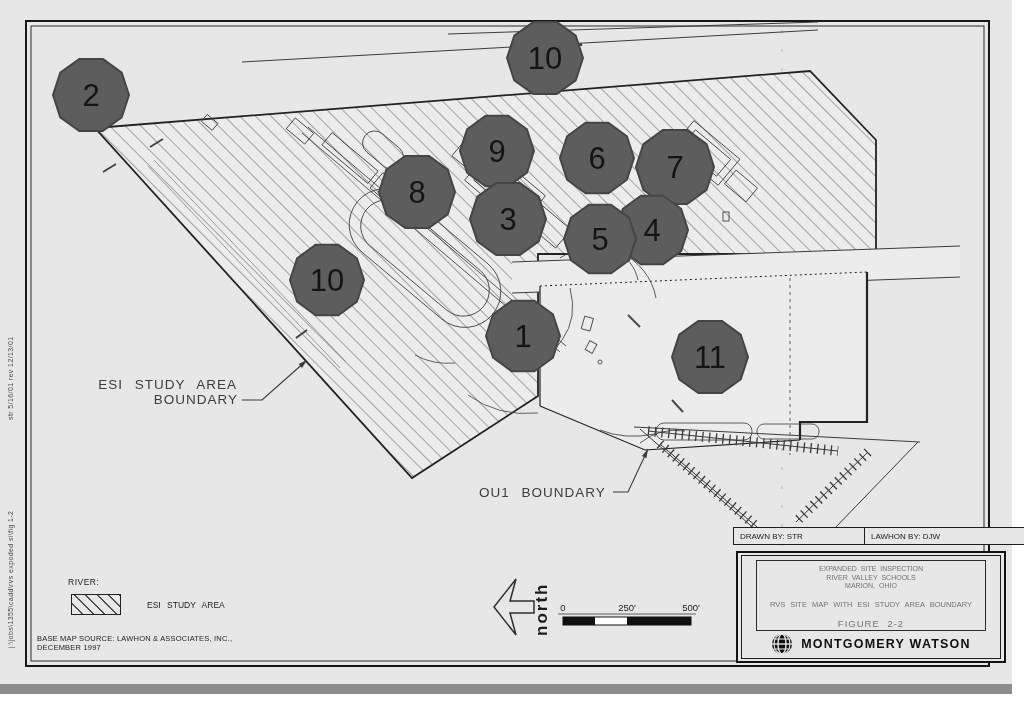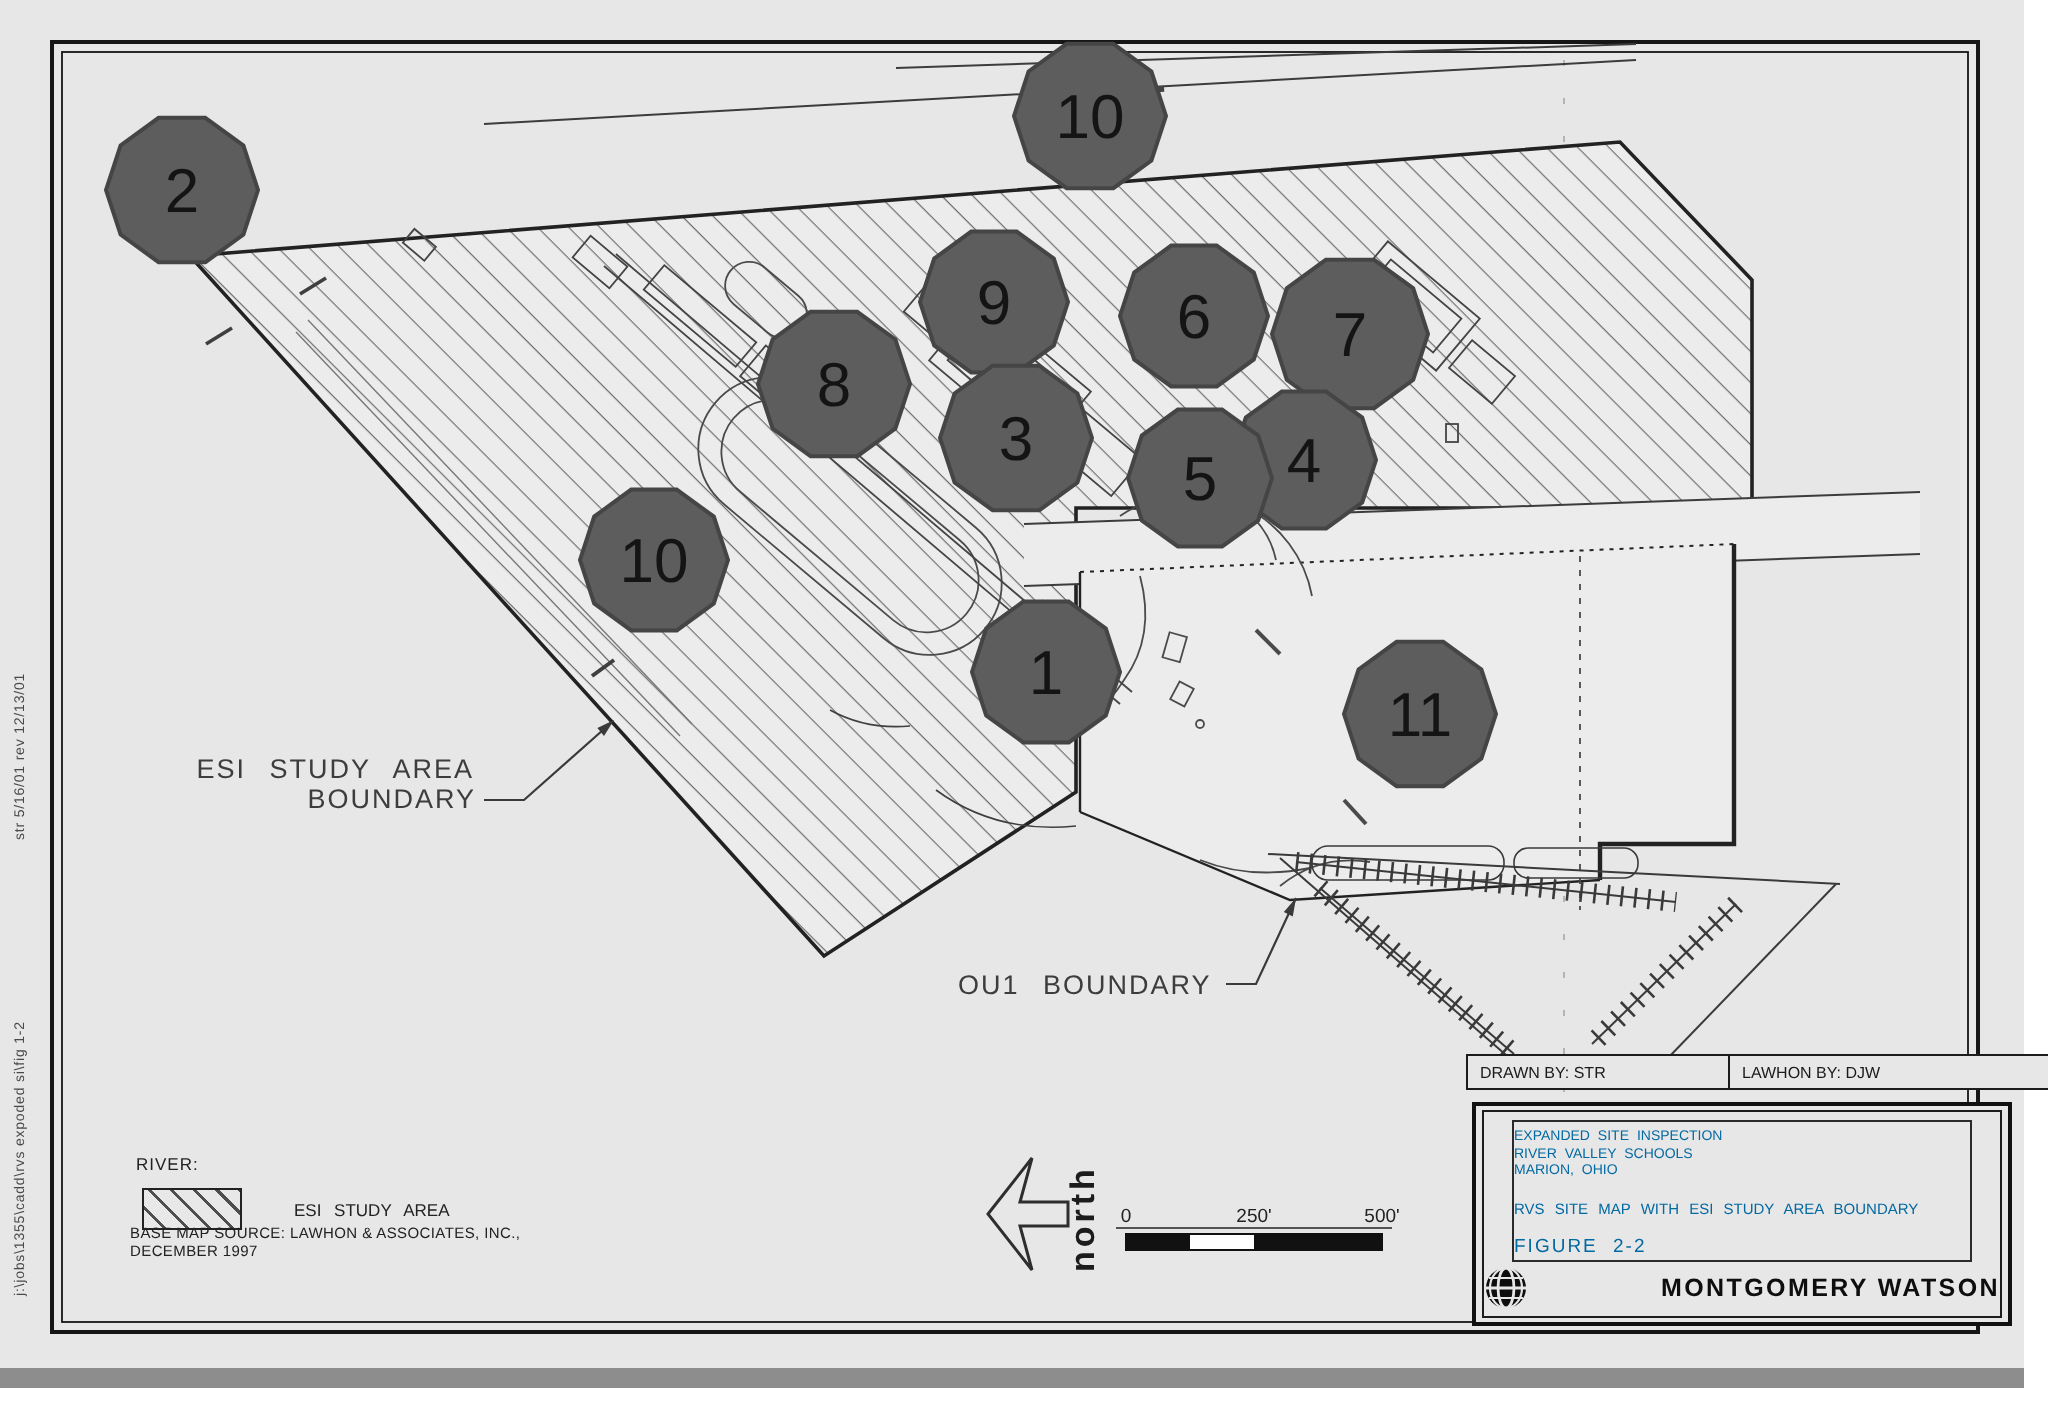--- a/index.html
+++ b/index.html
@@ -10,39 +10,39 @@
   svg.overlay{position:absolute;left:0;top:0;}
 
   .vtext{position:absolute;font-size:7px;color:#4a4a4a;letter-spacing:.4px;white-space:nowrap;
          transform:rotate(-90deg);transform-origin:0 0;}
 
   
   .lg-title{position:absolute;left:68px;top:577px;font-size:8.5px;color:#222;letter-spacing:.5px;}
   .lg-swatch{position:absolute;left:71px;top:594px;width:48px;height:19px;border:1.5px solid #222;
              background:repeating-linear-gradient(45deg,#e8e8e8 0 6.5px,#4e4e4e 6.5px 8px);}
   .lg-label{position:absolute;left:147px;top:600px;font-size:8.5px;color:#222;word-spacing:4px;}
-  .src{position:absolute;left:37px;top:612px;font-size:7.5px;line-height:9px;color:#222;letter-spacing:.2px;margin-left:28px;}
+  .src{position:absolute;left:37px;top:634px;font-size:7.5px;line-height:9px;color:#222;letter-spacing:.2px;}
 
   
   .drawn-row{position:absolute;left:733px;top:527px;width:305px;height:18px;border:1.5px solid #1d1d1d;
              display:flex;font-size:8px;color:#1a1a1a;background:#e7e7e7;box-sizing:border-box;}
   .drawn-cell{padding:4px 0 0 6px;box-sizing:border-box;white-space:nowrap;}
   .drawn-cell.c1{width:131px;border-right:1.5px solid #1d1d1d;}
 
   
   .tblock{position:absolute;left:736px;top:551px;width:270px;height:112px;border:2px solid #111;
           box-sizing:border-box;background:#e7e7e7;}
   .tb-in{position:absolute;left:3px;top:2px;width:258px;height:102px;border:1px solid #1d1d1d;}
   .tb-box{position:absolute;left:14px;top:4px;width:228px;height:69px;border:1px solid #2a2a2a;
-          color:#0369a1;}
+          text-align:center;color:#737373;}
   .tb-org{font-size:7px;line-height:8.5px;margin-top:4px;word-spacing:2px;}
   .tb-title{font-size:7.5px;margin-top:9px;word-spacing:3px;}
   .tb-fig{font-size:9.5px;margin-top:9px;letter-spacing:1px;word-spacing:4px;}
   .tb-logo{position:absolute;left:0;top:74px;width:100%;height:27px;display:flex;align-items:center;
-           justify-content:space-between;gap:8px;}
+           justify-content:center;gap:8px;}
   .company{font-weight:bold;font-size:12.5px;letter-spacing:1.2px;color:#0e0e0e;white-space:nowrap;}
 
   .map-label{font-size:13.5px;fill:#3d3d3d;letter-spacing:1px;word-spacing:7px;}
   .tick{font-size:9.5px;fill:#222;text-anchor:middle;}
   .north-text{font-weight:bold;font-size:17px;fill:#1c1c1c;letter-spacing:2px;}
   .marker-num{font-size:31px;fill:#141414;text-anchor:middle;}
 </style>
 </head>
 <body>
 

